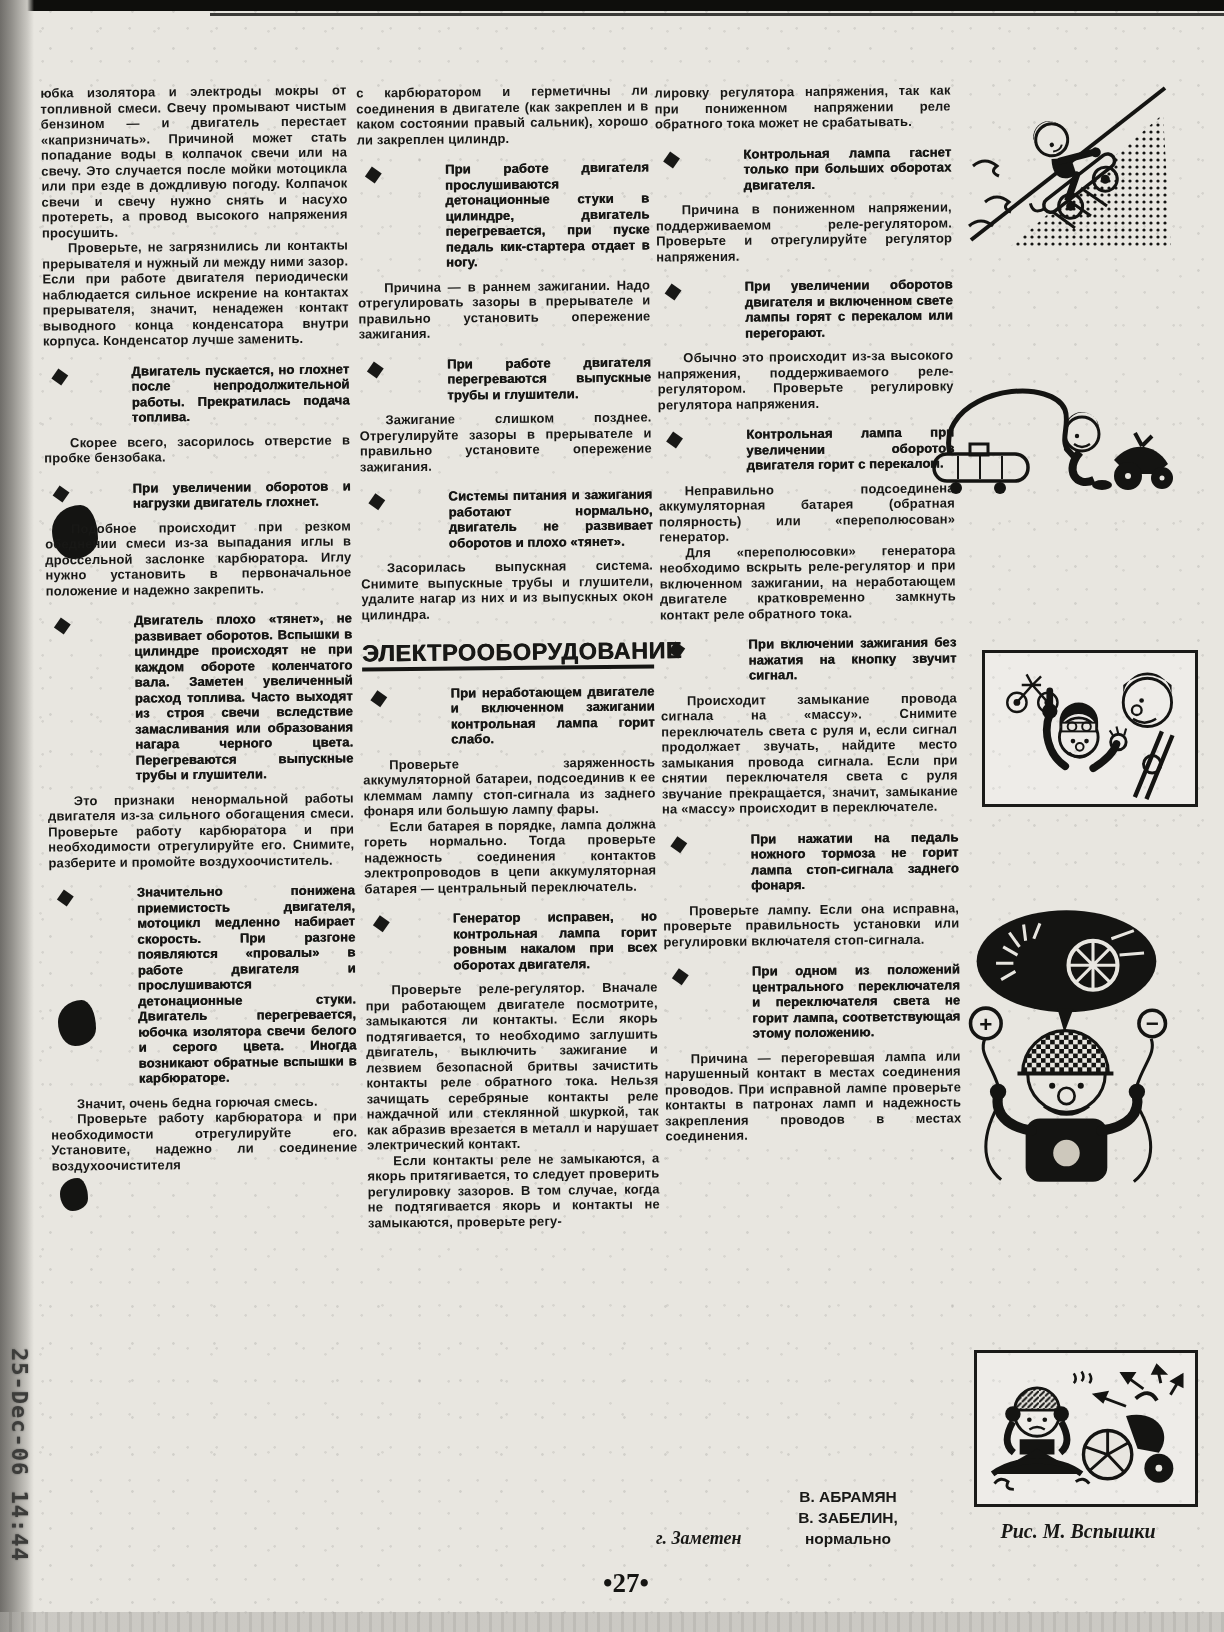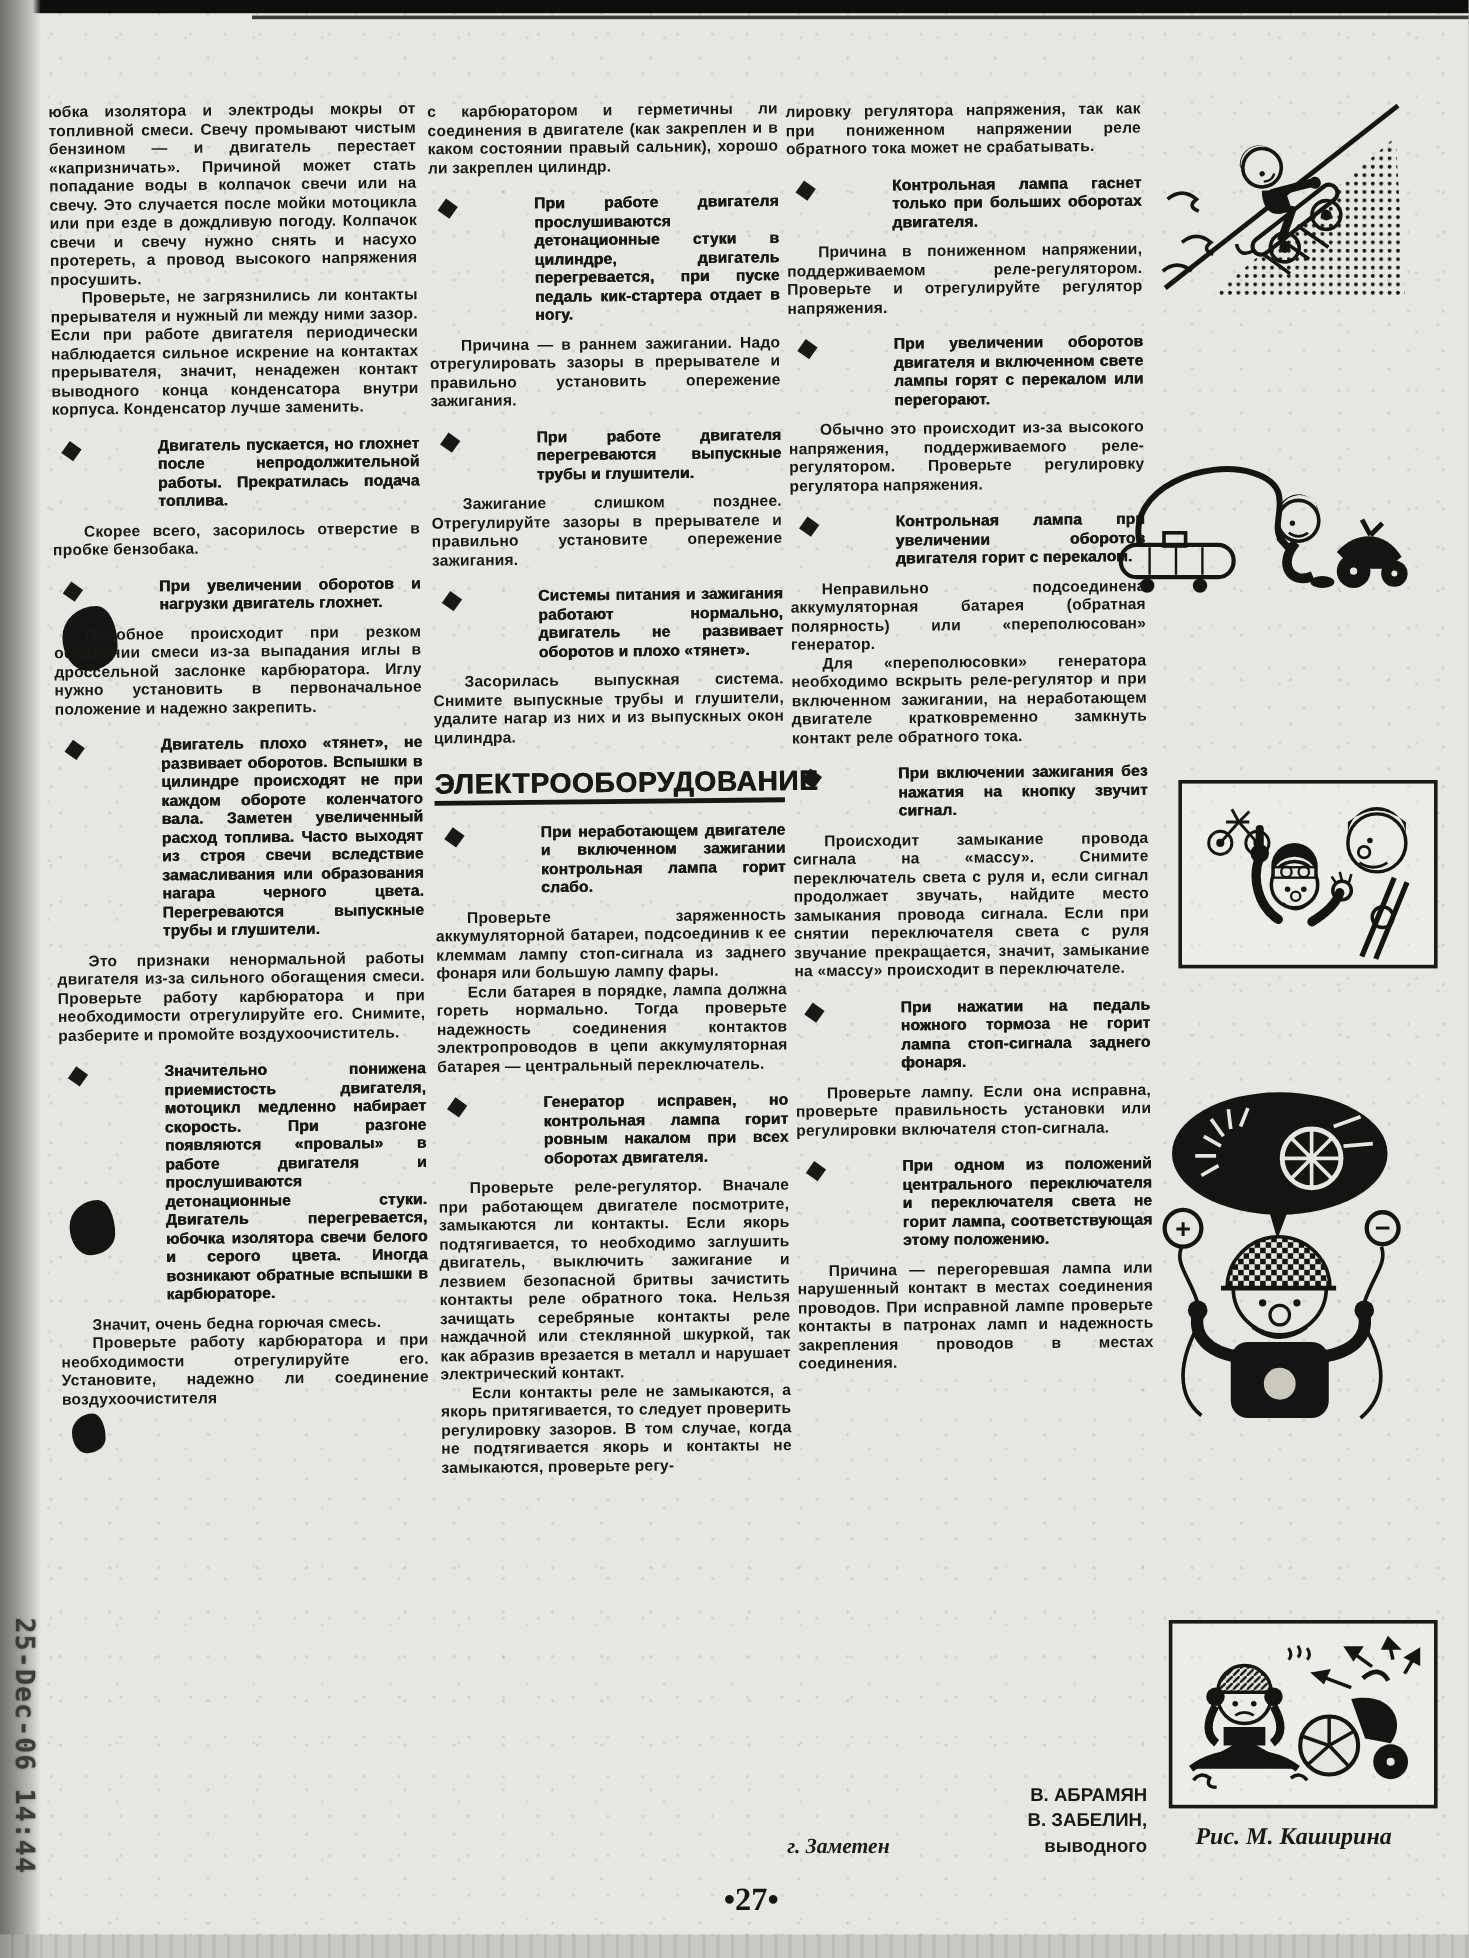--- a/index.html
+++ b/index.html
@@ -40,21 +40,21 @@
   .fault-item{position:relative;margin:15px 0 9px;padding-left:88px;min-height:22px;}
   .diamond{position:absolute;left:8px;top:0;font-size:21px;line-height:21px;transform:rotate(-9deg);}
   .item-text{margin:0;text-shadow:.5px 0 0 currentColor;}
   .heading-block{margin:24px 0 12px;}
   .section-heading{font-size:23.5px;font-weight:bold;letter-spacing:.5px;white-space:nowrap;
     text-shadow:.6px 0 0 currentColor;margin-bottom:5px;}
   .heading-rule{height:4px;background:#161614;}
   
   .page-number{position:absolute;left:576px;top:1528px;width:100px;text-align:center;
     font-family:"Liberation Serif",serif;font-weight:bold;font-size:27px;color:#151513;margin-top:40px;}
-  .authors{position:absolute;left:740px;top:1486px;width:216px;text-align:right;
+  .authors{position:absolute;left:740px;top:1486px;width:216px;text-align:center;
     font-weight:bold;font-size:15.5px;line-height:21px;color:#181816;}
   .city{position:absolute;left:656px;top:1528px;font-family:"Liberation Serif",serif;
     font-style:italic;font-weight:bold;font-size:18px;color:#181816;}
   .credit{position:absolute;left:968px;top:1520px;width:220px;text-align:center;
     font-family:"Liberation Serif",serif;font-style:italic;font-weight:bold;font-size:20px;color:#181816;}
   
   .illo{position:absolute;}
   .illo svg{display:block;}
   .framed{border:3.5px solid #1a1a18;padding:3px;background:rgba(255,255,255,.25);}
   #illo-downhill{left:945px;top:80px;width:228px;height:188px;}
@@ -339,18 +339,18 @@
       </g>
       <path d="M96,18 q4,6 0,10 M104,16 q4,6 0,10 M112,18 q4,6 0,10" stroke="#141412" stroke-width="2.6" fill="none"></path>
     </svg>
   </div>
 
   <div class="page-number">•27•</div>
 
   <div class="authors">
     <div>В. АБРАМЯН</div>
     <div>В. ЗАБЕЛИН,</div>
-    <div>выводного</div>
+    <div>нормально</div>
   </div>
   <div class="city">г. Заметен</div>
-  <div class="credit">Рис. М. Каширина</div>
+  <div class="credit">Рис. М. Вспышки</div>
 
 </div>
 
 </body></html>

